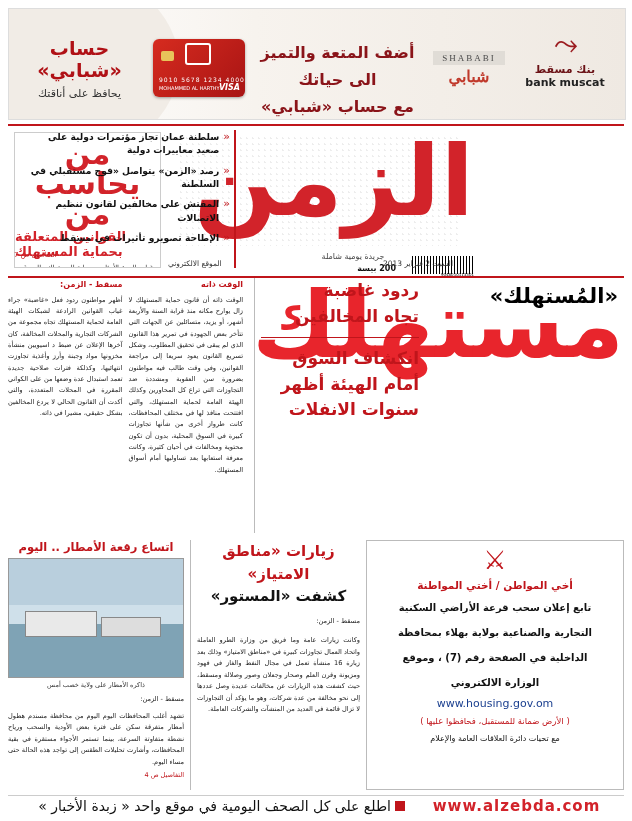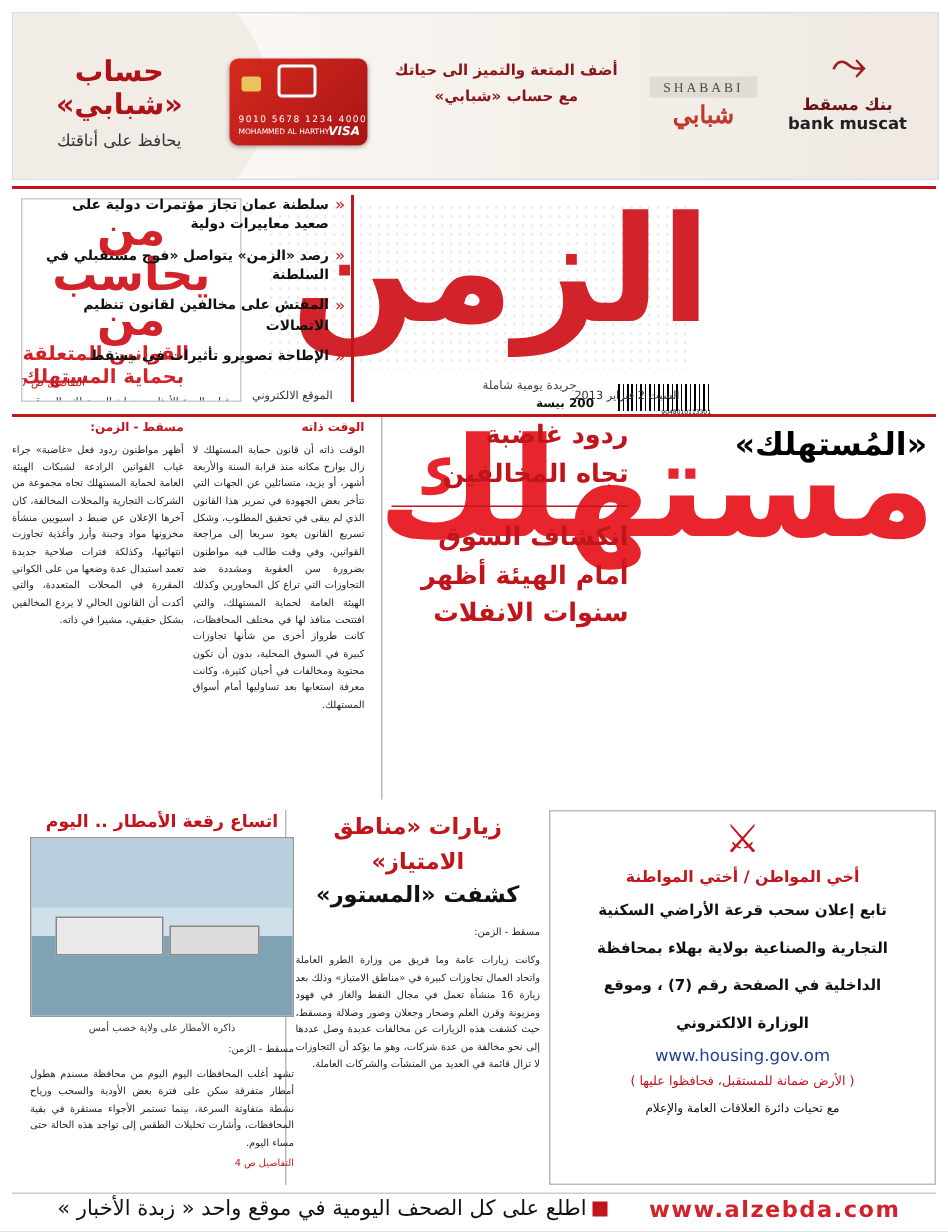--- a/index.html
+++ b/index.html
@@ -27,21 +27,21 @@
   }
   .bm-ar{font-size:11px;color:#6b1216;margin-top:4px;font-weight:bold;}
   .bm-en{font-size:11px;color:#222;font-weight:bold;}
   .shab-logo{
     position:absolute;right:120px;top:42px;width:72px;text-align:center;font-family:Liberation Serif, serif;
   }
   .shab-box{background:#e0dcd6;color:#4a4a4a;font-size:9px;padding:2px 0;letter-spacing:2px;}
   .shab-ar{color:#c0392b;font-size:16px;font-weight:bold;margin-top:2px;}
   .topad-txt{
     position:absolute;right:205px;top:30px;width:165px;text-align:center;
-    color:#8a1419;font-size:10px;line-height:1.7;font-weight:bold;
+    color:#8a1419;font-size:16px;line-height:1.7;font-weight:bold;
   }
   .card{
     position:absolute;right:380px;top:30px;width:92px;height:58px;border-radius:6px;
     background:linear-gradient(135deg,#d62b1f,#a81414);box-shadow:0 1px 3px rgba(0,0,0,.35);
     color:#fff;font-size:6px;overflow:hidden;
   }
   .card .chip{position:absolute;left:8px;top:12px;width:13px;height:10px;background:#e8c45a;border-radius:2px;}
   .card .bag{position:absolute;left:32px;top:4px;width:22px;height:18px;border:2px solid #fff;border-radius:3px;}
   .card .num{position:absolute;left:6px;bottom:14px;letter-spacing:1px;font-size:6px;}
   .card .nm{position:absolute;left:6px;bottom:6px;font-size:5px;}
@@ -146,21 +146,21 @@
   .gov-note{font-size:8.5px;color:#c0151b;margin-top:6px;text-align:center;}
   .gov-foot{font-size:8px;color:#111;margin-top:8px;}
   .mid-story{
     position:absolute;right:264px;top:0;width:170px;height:250px;
     border-left:1px solid #bbb;padding-left:6px;box-sizing:border-box;
   }
   .mid-story h3{margin:0;color:#111;font-size:15px;font-weight:bold;text-align:center;line-height:1.5;}
   .mid-story h3 .red{color:#c0151b;}
   .mid-story .lede{font-size:6.6px;line-height:1.75;color:#222;margin-top:8px;text-align:justify;}
   .photo-box{
-    position:absolute;left:12px;top:0;width:176px;height:250px;
+    position:absolute;left:0;top:0;width:176px;height:250px;
   }
   .photo-title{
     color:#c0151b;font-size:11.5px;font-weight:bold;text-align:center;margin-bottom:4px;
   }
   .photo{
     width:100%;height:120px;border:1px solid #999;box-sizing:border-box;
     background:linear-gradient(#cfe0ea 0 55%,#7fa3b5 55% 100%);position:relative;overflow:hidden;
   }
   .photo .boat{position:absolute;left:16px;top:52px;width:70px;height:24px;background:#e9e9e9;border:1px solid #888;}
   .photo .boat2{position:absolute;left:92px;top:58px;width:58px;height:18px;background:#dddddd;border:1px solid #888;}

